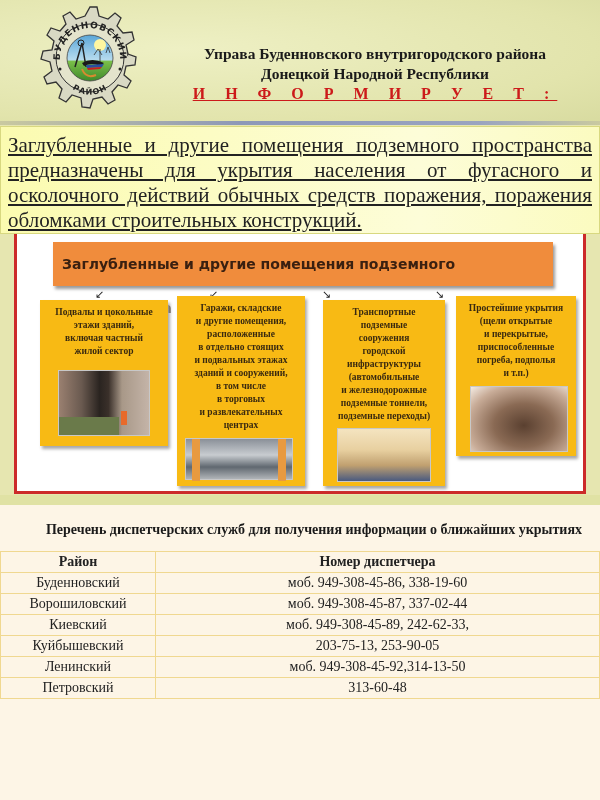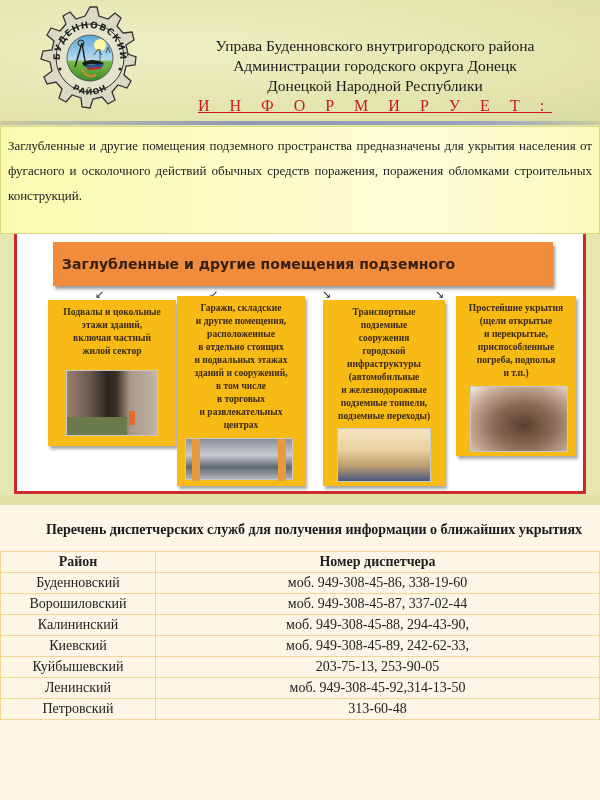--- a/index.html
+++ b/index.html
@@ -11,39 +11,40 @@
     position: relative;
   }
   .header {
     position: absolute; left: 0; top: 0; width: 600px; height: 122px;
     background: radial-gradient(ellipse at 30% 40%, #eef0c4 0%, #e2e4ac 70%, #d8dba0 100%);
   }
   .logo {
     position: absolute; left: 30px; top: 3px; width: 120px; height: 116px;
   }
   .header-text {
-    position: absolute; left: 150px; top: 36px; width: 450px;
-    text-align: center; font-weight: normal; font-size: 15.5px; line-height: 20px;
+    position: absolute; left: 150px; top: 44px; width: 450px;
+    text-align: center; font-weight: bold; font-size: 15.5px; line-height: 20px;
     color: #1a1a1a;
   }
   .header-text .informs {
     color: #cc1a1a; text-decoration: underline; letter-spacing: 8px;
     font-size: 16px;
   }
   .header-rule {
     position: absolute; left: 0; top: 121px; width: 600px; height: 4px;
     background: linear-gradient(90deg, #c9c9a0, #8d98b8 40%, #9aa4c0 80%, #c9c9a0);
   }
   .intro {
     position: absolute; left: 0; top: 126px; width: 600px; height: 108px;
     background: linear-gradient(90deg, #fbfbb0 0%, #fdfdd8 70%, #fbfbc0 100%);
     border: 1px solid #d8d880;
     padding: 6px 7px 0 7px;
-    font-size: 13px; line-height: 25px; text-align: justify;
+    font-size: 21px; line-height: 25px; text-align: justify;
     color: #222;
+    text-decoration: underline;
   }
   .diagram {
     position: absolute; left: 14px; top: 234px; width: 572px; height: 260px;
     background: #ffffff;
     border-left: 3px solid #cc2a2a; border-right: 3px solid #cc2a2a;
     border-bottom: 3px solid #cc2a2a;
   }
   .diagram-title {
     position: absolute; left: 36px; top: 8px; width: 500px; height: 44px;
     background: #f08c3c;
@@ -122,38 +123,37 @@
     </text>
     <text font-family="DejaVu Sans, sans-serif" font-size="8" font-weight="bold" fill="#222" letter-spacing="1">
       <textPath href="#arcBot" startOffset="50%" text-anchor="middle">РАЙОН</textPath>
     </text>
     <circle cx="30" cy="66" r="1.5" fill="#222"></circle>
     <circle cx="90" cy="66" r="1.5" fill="#222"></circle>
   </svg>
 
   <div class="header-text">
     <div>Управа Буденновского внутригородского района</div>
-    <div>Администрации городского округа Донецк</div>
     <div>Донецкой Народной Республики</div>
     <div><span class="informs">И Н Ф О Р М И Р У Е Т :</span></div>
   </div>
 </div>
 <div class="header-rule"></div>
 
 <div class="intro">Заглубленные и другие помещения подземного пространства предназначены для укрытия населения от фугасного и осколочного действий обычных средств поражения, поражения обломками строительных конструкций.</div>
 
 <div class="diagram">
   <div class="diagram-title">Заглубленные и другие помещения подземного пространства</div>
 
   <div class="arrow" style="left:78px;top:54px;">↙</div>
   <div class="arrow" style="left:192px;top:54px;">↙</div>
   <div class="arrow" style="left:305px;top:54px;">↘</div>
   <div class="arrow" style="left:418px;top:54px;">↘</div>
 
-  <div class="card" style="left:23px;top:66px;width:128px;height:146px;margin-left:8px;">
+  <div class="card" style="left:23px;top:66px;width:128px;height:146px;">
     <div>Подвалы и цокольные</div>
     <div>этажи зданий,</div>
     <div>включая частный</div>
     <div>жилой сектор</div>
     <div class="photo" style="left:18px;top:70px;width:92px;height:66px;background:linear-gradient(90deg,#9a8070 0%,#6a5a50 25%,#2a2420 45%,#3a302a 55%,#a89888 70%,#c4b4a8 100%);">
       <div style="position:absolute;left:0;bottom:0;width:60px;height:18px;background:#6a7a4a;"></div>
       <div style="position:absolute;left:62px;bottom:10px;width:6px;height:14px;background:#e86a2a;"></div>
     </div>
   </div>
 
@@ -208,24 +208,20 @@
     </tr>
     <tr>
       <td class="district">Буденновский</td>
       <td>моб. 949-308-45-86, 338-19-60</td>
     </tr>
     <tr>
       <td class="district">Ворошиловский</td>
       <td>моб. 949-308-45-87, 337-02-44</td>
     </tr>
     <tr>
-      <td class="district">Калининский</td>
-      <td>моб. 949-308-45-88, 294-43-90,</td>
-    </tr>
-    <tr>
       <td class="district">Киевский</td>
       <td>моб. 949-308-45-89, 242-62-33,</td>
     </tr>
     <tr>
       <td class="district">Куйбышевский</td>
       <td>203-75-13, 253-90-05</td>
     </tr>
     <tr>
       <td class="district">Ленинский</td>
       <td>моб. 949-308-45-92,314-13-50</td>

